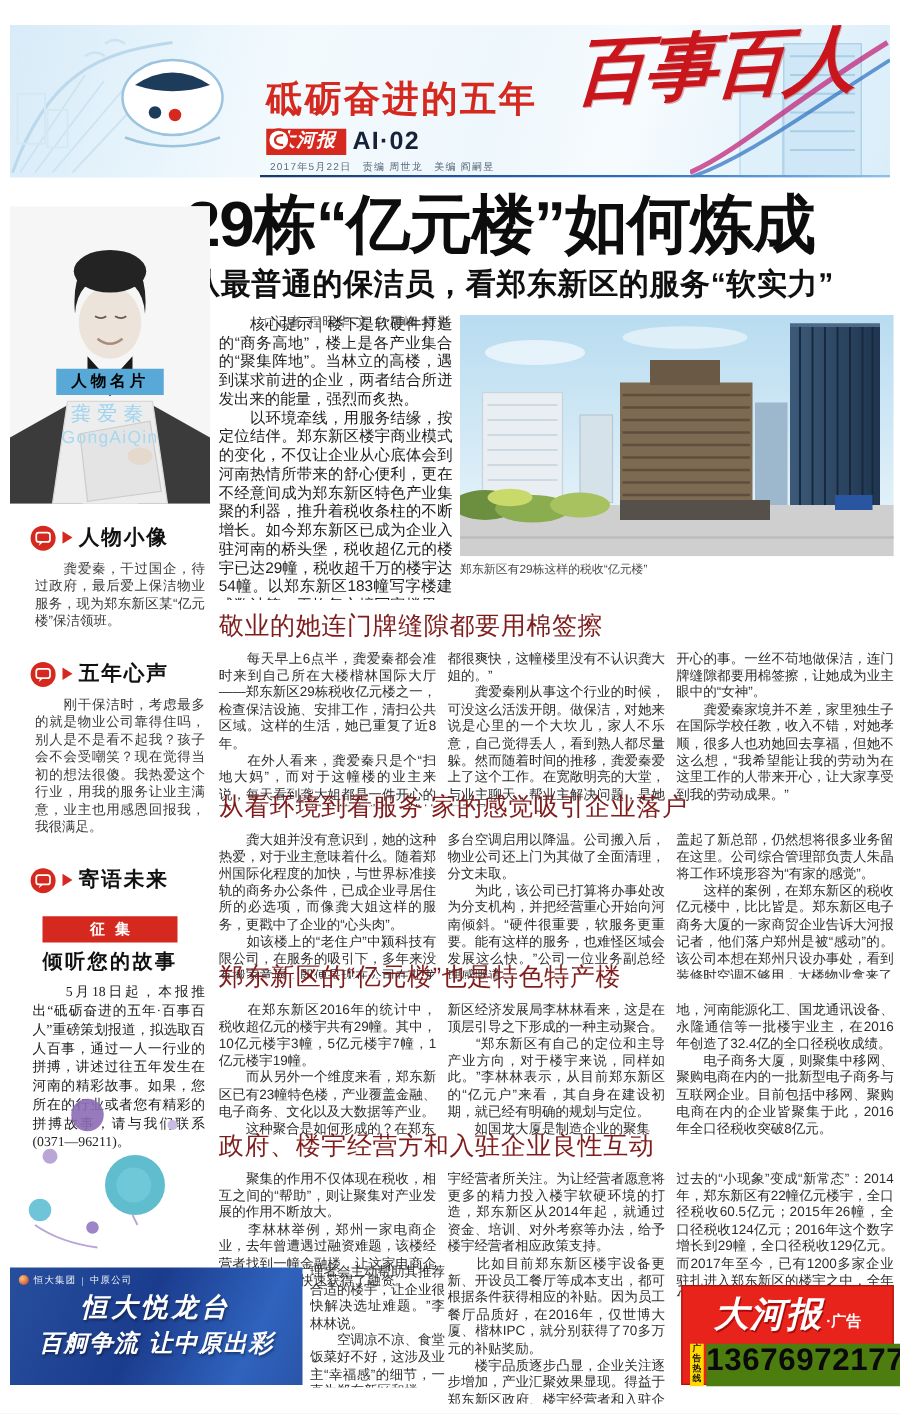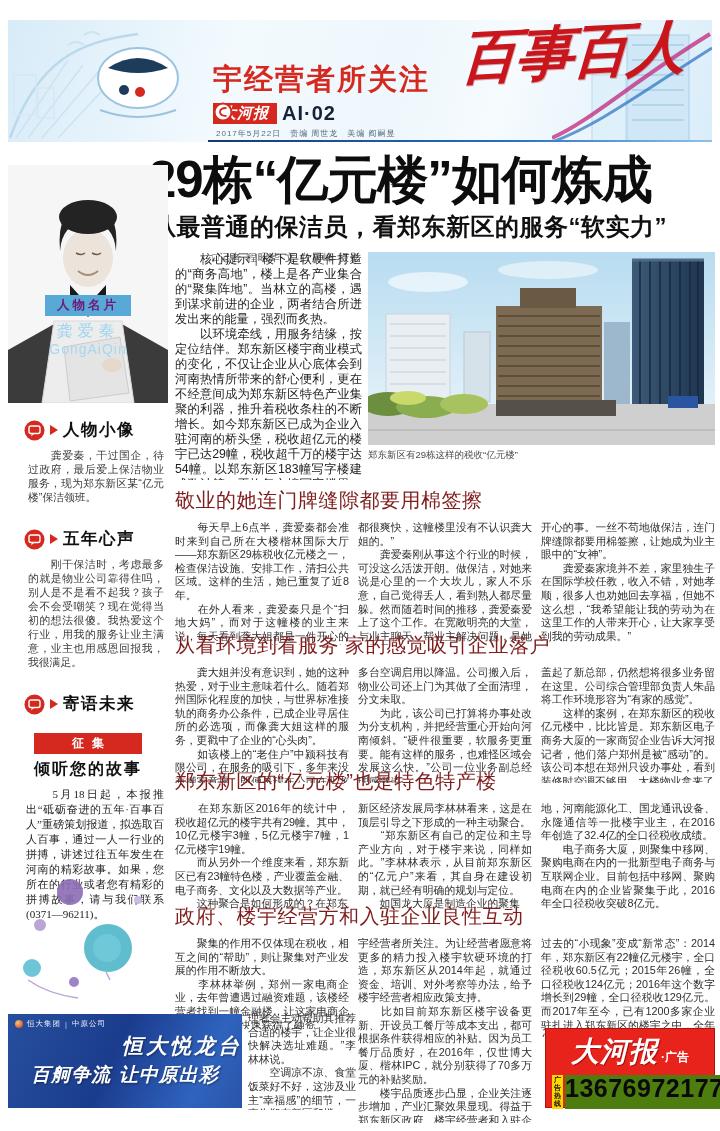--- a/index.html
+++ b/index.html
@@ -25,21 +25,21 @@
 
   
   .headline{position:absolute;left:148px;top:154px;width:568px;}
   .headline h1{margin:0;font-size:51px;line-height:1.02;font-weight:bold;color:#0d0d0d;letter-spacing:-1px;white-space:nowrap;}
   .headline h2{margin:5px 0 0 4px;font-size:24px;font-weight:bold;color:#101010;letter-spacing:.5px;white-space:nowrap;}
   .byline{margin:8px 0 0 64px;font-size:10.5px;color:#555;letter-spacing:1px;}
 
   
   .sidebar{position:absolute;left:8px;top:165px;width:160px;height:850px;}
   .portrait{position:relative;width:160px;height:238px;background:linear-gradient(#fdfdfd,#ececec);}
-  .badge{position:absolute;left:50%;top:130px;transform:translateX(-50%);background:#58a8d8;color:#701a75;
+  .badge{position:absolute;left:50%;top:130px;transform:translateX(-50%);background:#58a8d8;color:#000000;
          font-size:12.5px;font-weight:bold;letter-spacing:3px;padding:2px 12px;white-space:nowrap;}
   .p-name{position:absolute;left:0;right:0;top:156px;text-align:center;color:#9fd4ef;font-size:16px;font-weight:normal;letter-spacing:5px;}
   .p-pinyin{position:absolute;left:0;right:0;top:176px;text-align:center;color:#a6d8f0;font-size:14px;letter-spacing:1px;}
   .sb-head{display:flex;align-items:center;gap:5px;margin:16px 0 7px 16px;}
   .sb-title{font-size:16.5px;font-weight:bold;color:#111;letter-spacing:1.5px;text-align:center;}
   .tri{width:0;height:0;border-left:8px solid #d5281e;border-top:5px solid transparent;border-bottom:5px solid transparent;}
   .sb-text{margin:0 4px 0 20px;font-size:10.8px;line-height:14px;color:#3a3a3a;}
   .callout{margin-top:18px;}
   .c-tag{width:100px;margin:0 auto;background:#d5281e;color:#fff;font-size:12px;font-weight:bold;
          text-align:center;letter-spacing:8px;padding:2px 0 2px 8px;}
@@ -64,21 +64,21 @@
   .s4 .c1{height:92px;} .s4 .c2{height:186px;} .s4 .c3{height:100px;}
   .col-cont{position:absolute;left:248px;top:1012px;width:108px;height:98px;overflow:hidden;
             font-size:10.8px;line-height:13.6px;color:#2e2e2e;}
 
   
   .ad-blue{position:absolute;left:8px;top:1014px;width:234px;height:94px;overflow:hidden;
            background:linear-gradient(115deg,#274f9e 0%,#1b3c8d 45%,#2f63be 80%,#2a55a8 100%);}
   .ad-blue .logo-row{display:flex;align-items:center;gap:4px;margin:5px 0 0 7px;color:#fff;font-size:7.5px;letter-spacing:1px;opacity:.95;}
   .ad-blue .logo-mark{width:8px;height:8px;border-radius:50%;background:radial-gradient(circle at 35% 35%,#ffd37a,#d5281e);}
   .ad-blue .sep{opacity:.7;}
-  .ad-line1{margin-top:3px;text-align:right;color:#fff;font-family:"DejaVu Serif","Liberation Serif",serif;
+  .ad-line1{margin-top:3px;text-align:center;color:#fff;font-family:"DejaVu Serif","Liberation Serif",serif;
             font-weight:bold;font-style:italic;font-size:21px;letter-spacing:3px;text-shadow:1px 1px 2px rgba(0,0,0,.4);}
   .ad-line2{margin-top:2px;text-align:center;color:#fff;font-family:"DejaVu Serif","Liberation Serif",serif;
             font-weight:bold;font-style:italic;font-size:19px;letter-spacing:1px;text-shadow:1px 1px 2px rgba(0,0,0,.4);}
   .ad-red{position:absolute;left:545px;top:1028px;width:170px;height:80px;background:#e8231c;
           border:1px solid #b01109;box-sizing:border-box;padding:4px 6px;}
   .ad-red .brand-row{display:flex;align-items:baseline;justify-content:center;gap:3px;color:#fff;}
   .ad-red .brand{font-family:"DejaVu Serif","Liberation Serif",serif;font-weight:bold;font-style:italic;
                  font-size:28px;letter-spacing:1px;text-shadow:1px 1px 0 rgba(120,0,0,.6);}
   .ad-red .suffix{font-size:12px;font-weight:bold;}
   .ad-red .hot-row{margin-top:4px;display:flex;align-items:stretch;gap:2px;}
@@ -105,21 +105,21 @@
       <path d="M92,90 Q130,104 168,90" stroke="#9cc4de" stroke-width="2" fill="none"></path>
       <path d="M60,25 q8,-6 16,0 M76,15 q8,-6 16,0" stroke="#cde3f2" stroke-width="2" fill="none"></path>
     </svg>
     <svg width="160" height="122" viewBox="0 0 160 122" style="right:0;">
       <rect x="75" y="15" width="62" height="107" fill="#cfe7f6" stroke="#a9cfe6"></rect>
       <path d="M80,25 h52 M80,40 h52 M80,55 h52 M80,70 h52 M80,85 h52 M80,100 h52" stroke="#a9cfe6" stroke-width="1.5"></path>
       <rect x="40" y="55" width="34" height="67" fill="#def0fa" stroke="#b9d8ec"></rect>
       <path d="M0,118 C40,100 80,62 158,14" stroke="#c2257a" stroke-width="4" fill="none" opacity=".75"></path>
       <path d="M0,122 C45,106 90,72 160,28" stroke="#2a6fc0" stroke-width="3" fill="none" opacity=".7"></path>
     </svg>
-    <div class="slogan">宇经营者所关注</div>
+    <div class="slogan">砥砺奋进的五年</div>
     <div class="calligraphy">百事百人</div>
     <div class="masthead">
       <svg width="20" height="20" viewBox="0 0 20 20">
         <circle cx="10" cy="10" r="8.5" fill="#fff" stroke="#d5281e" stroke-width="2"></circle>
         <path d="M13.5,6 Q7,6 7,10 Q7,14 13.5,14" stroke="#d5281e" stroke-width="1.8" fill="none"></path>
       </svg>
       <div class="mh-box">大河报</div>
       <div class="mh-edition">AI·02</div>
     </div>
     <div class="dateline">2017年5月22日　责编 周世龙　美编 阎嗣昱</div>

